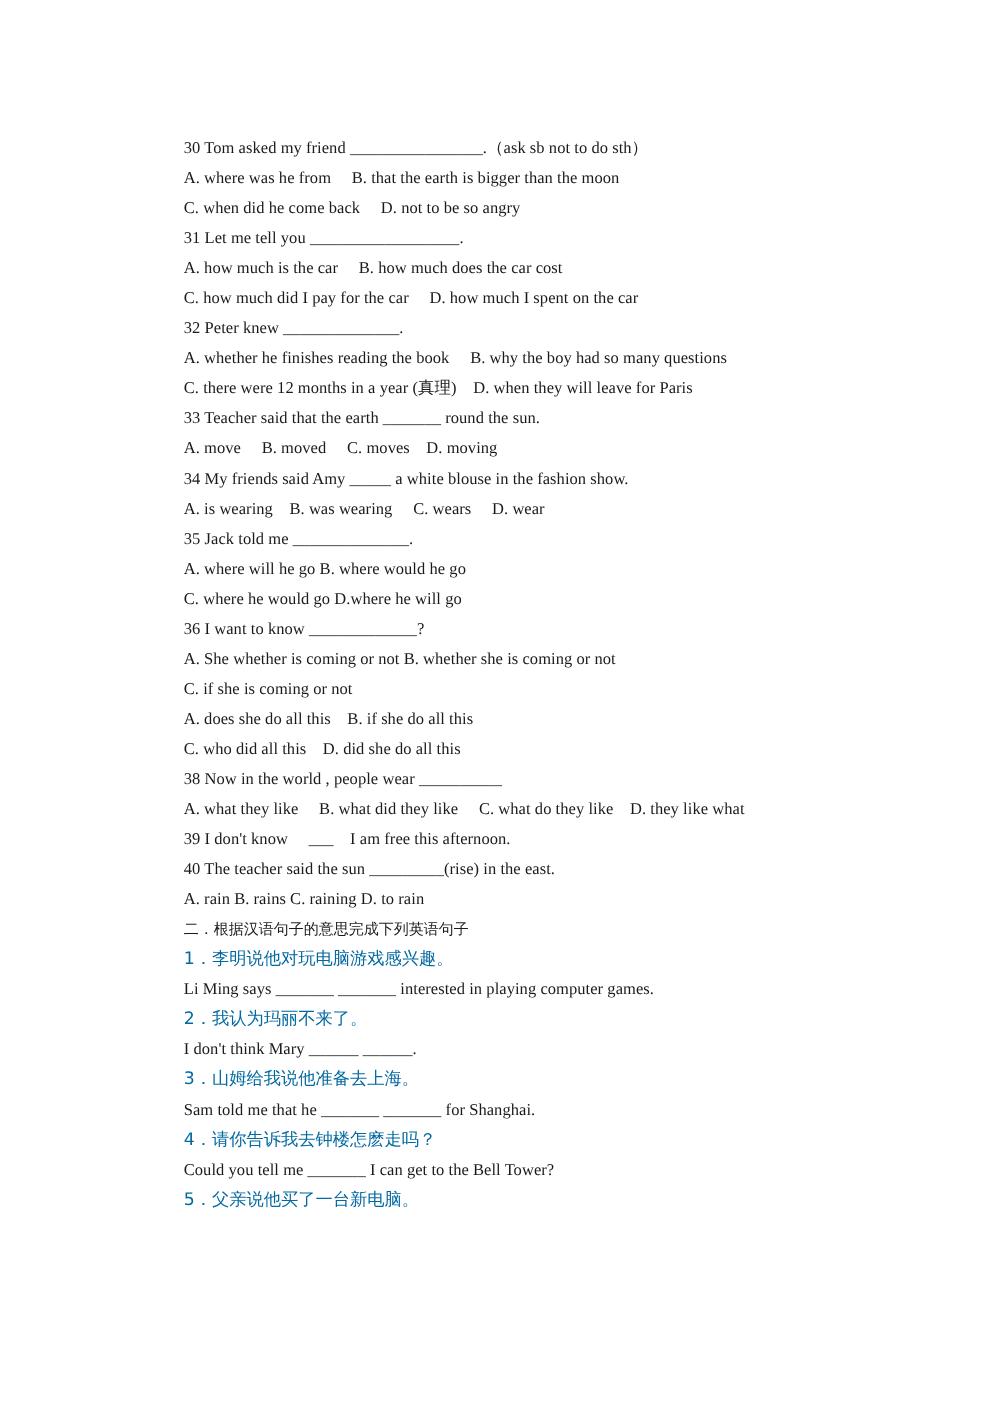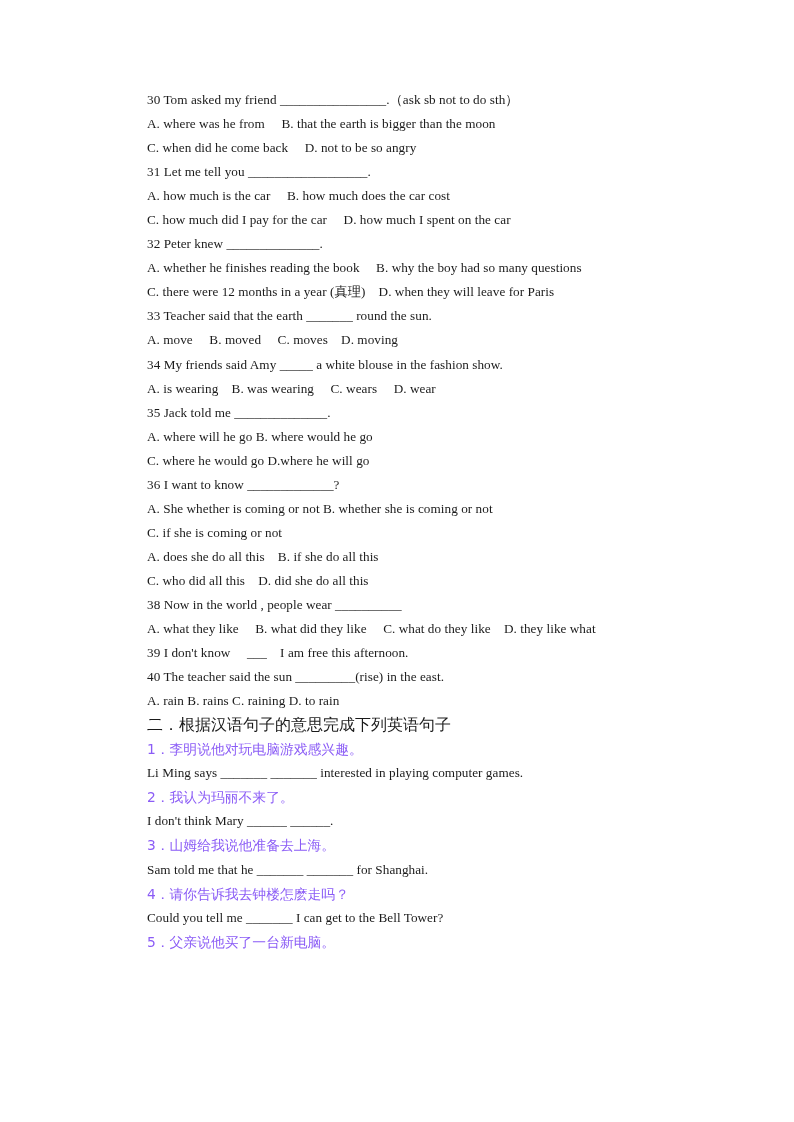--- a/index.html
+++ b/index.html
@@ -19,39 +19,39 @@
     position: absolute;
     left: 0;
     top: 0;
     width: 794px;
     height: 1122px;
     background: #ffffff;
   }
   .content {
     position: absolute;
     left: 147px;
-    top: 88px;
+    top: 106px;
     width: 600px;
   }
   .line {
     font-size: 13.2px;
     line-height: 24.05px;
     white-space: pre-wrap;
     color: #1a1a1a;
     letter-spacing: 0.05px;
   }
   .line-cjk {
     font-size: 13.8px;
     line-height: 24.05px;
     white-space: pre-wrap;
-    color: #8b5cf6;
+    color: #0369a1;
     font-family: "DejaVu Sans", "Liberation Sans", sans-serif;
   }
   .line-cjk-head {
-    font-size: 16px;
+    font-size: 12px;
     line-height: 24.05px;
     white-space: pre-wrap;
     color: #1a1a1a;
     font-family: "DejaVu Sans", "Liberation Sans", sans-serif;
   }
 </style>
 </head>
 <body>
 
 <div class="page">

